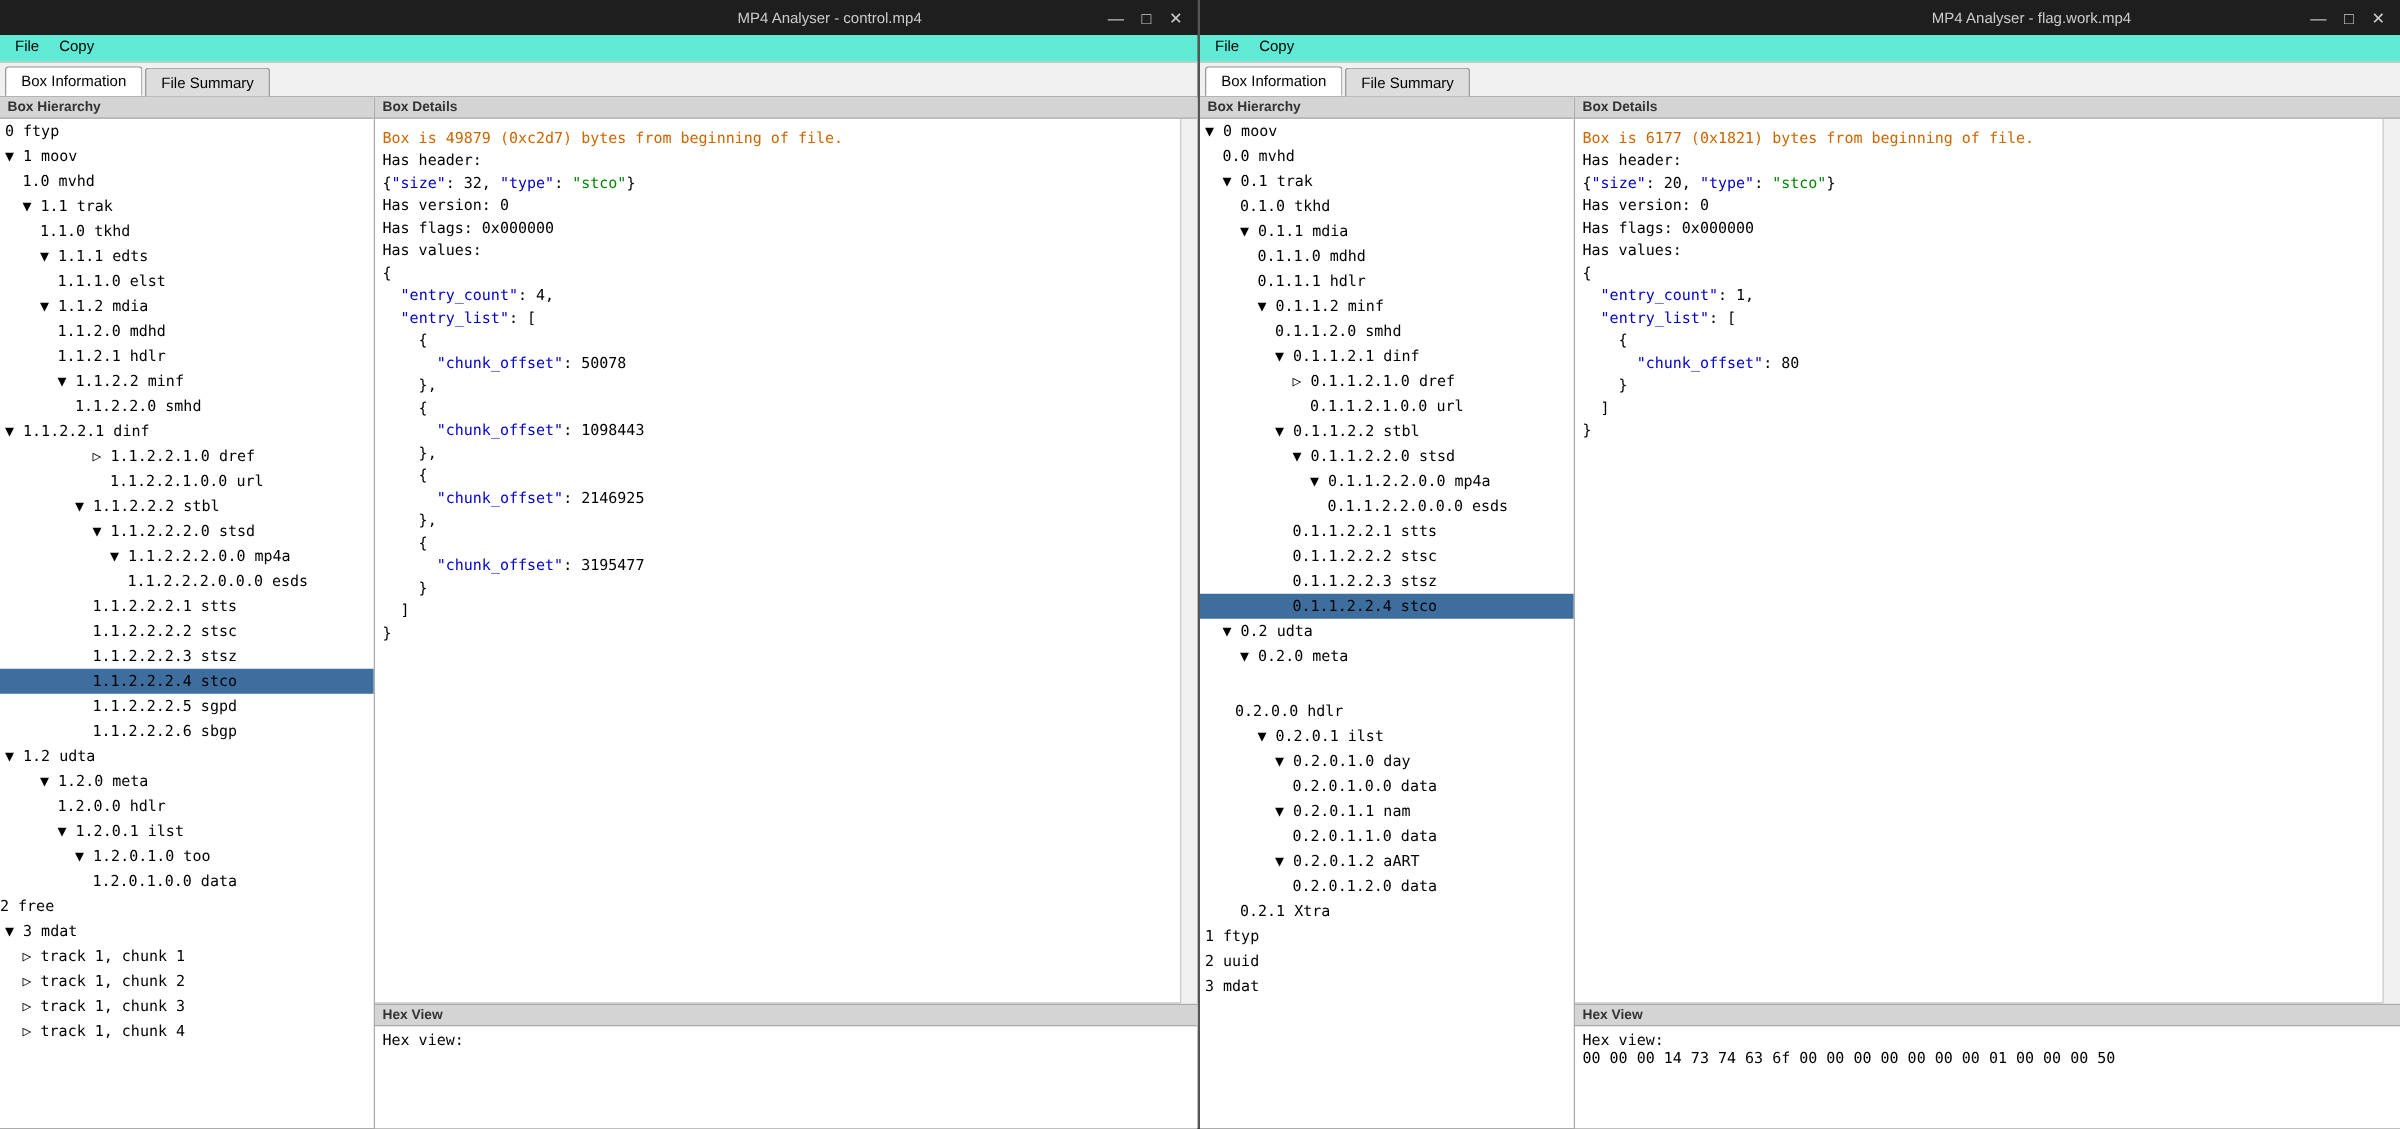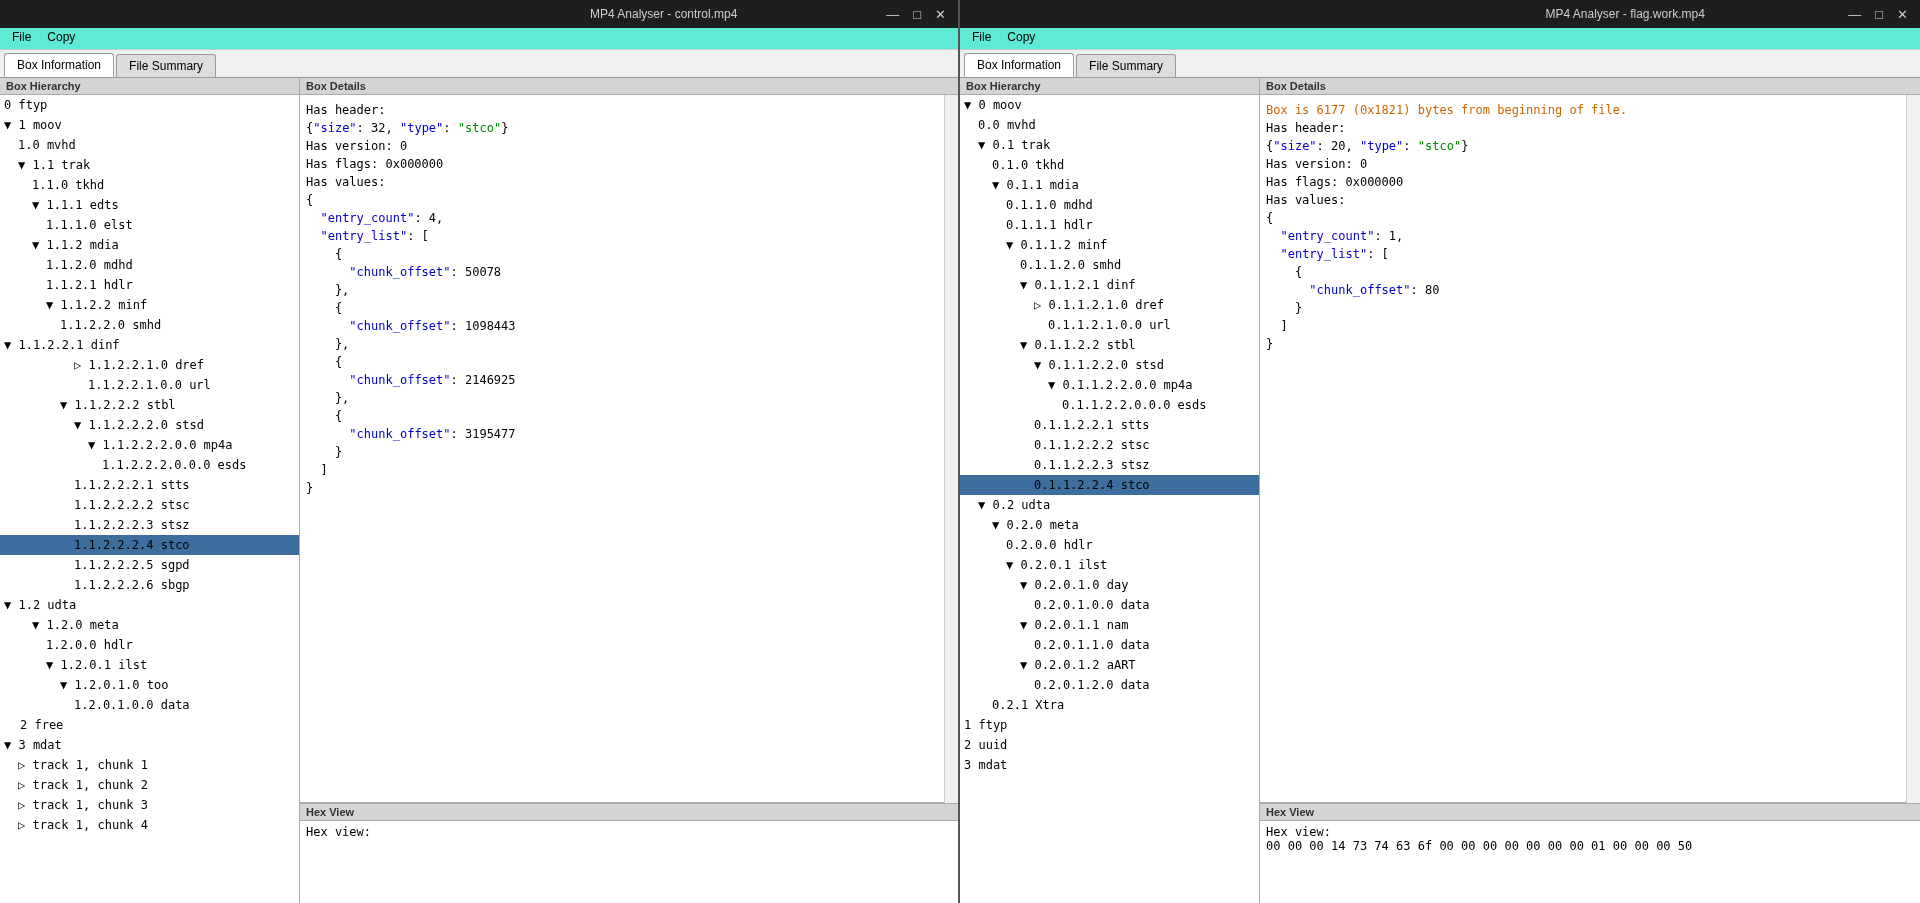--- a/index.html
+++ b/index.html
@@ -209,34 +209,35 @@
                 <div class="tree-item" style="padding-left: 74px;">1.1.2.2.2.3 stsz</div>
                 <div class="tree-item selected" style="padding-left: 74px;">1.1.2.2.2.4 stco</div>
                 <div class="tree-item" style="padding-left: 74px;">1.1.2.2.2.5 sgpd</div>
                 <div class="tree-item" style="padding-left: 74px;">1.1.2.2.2.6 sbgp</div>
                 <div class="tree-item" style="">▼ 1.2 udta</div>
                 <div class="tree-item" style="padding-left: 32px;">▼ 1.2.0 meta</div>
                 <div class="tree-item" style="padding-left: 46px;">1.2.0.0 hdlr</div>
                 <div class="tree-item" style="padding-left: 46px;">▼ 1.2.0.1 ilst</div>
                 <div class="tree-item" style="padding-left: 60px;">▼ 1.2.0.1.0 too</div>
                 <div class="tree-item" style="padding-left: 74px;">1.2.0.1.0.0 data</div>
-                <div class="tree-item" style="padding-left: 20px;">2 free</div>
+                <div class="tree-item" style="padding-left: 0;">2 free</div>
                 <div class="tree-item" style="padding-left: 4px;">▼ 3 mdat</div>
                 <div class="tree-item" style="padding-left: 18px;">▷ track 1, chunk 1</div>
                 <div class="tree-item" style="padding-left: 18px;">▷ track 1, chunk 2</div>
                 <div class="tree-item" style="padding-left: 18px;">▷ track 1, chunk 3</div>
                 <div class="tree-item" style="padding-left: 18px;">▷ track 1, chunk 4</div>
               </div>
           </div>
 
           <div class="right-panels">
             <div style="display:flex; flex-direction:column; flex:1; overflow:hidden;">
               <div class="section-header">Box Details</div>
               <div class="details-with-scroll" style="flex:1; overflow:hidden;">
                 <div class="details-panel" id="left-details" style="flex:1;">
+                    <div style="font-family: monospace; font-size: 12px; line-height: 18px; white-space: pre;"><span style="color:#cc6600">Box is 49879 (0xc2d7) bytes from beginning of file.</span></div>
                     <div style="font-family: monospace; font-size: 12px; line-height: 18px; white-space: pre;"></div>
                     <div style="font-family: monospace; font-size: 12px; line-height: 18px; white-space: pre;">Has header:</div>
                     <div style="font-family: monospace; font-size: 12px; line-height: 18px; white-space: pre;">{<span style="color:#0000cc">"size"</span>: 32, <span style="color:#0000cc">"type"</span>: <span style="color:#008800">"stco"</span>}</div>
                     <div style="font-family: monospace; font-size: 12px; line-height: 18px; white-space: pre;"></div>
                     <div style="font-family: monospace; font-size: 12px; line-height: 18px; white-space: pre;">Has version: 0</div>
                     <div style="font-family: monospace; font-size: 12px; line-height: 18px; white-space: pre;">Has flags: 0x000000</div>
                     <div style="font-family: monospace; font-size: 12px; line-height: 18px; white-space: pre;"></div>
                     <div style="font-family: monospace; font-size: 12px; line-height: 18px; white-space: pre;">Has values:</div>
                     <div style="font-family: monospace; font-size: 12px; line-height: 18px; white-space: pre;">{</div>
                     <div style="font-family: monospace; font-size: 12px; line-height: 18px; white-space: pre;">  <span style="color:#0000cc">"entry_count"</span>: 4,</div>
@@ -313,21 +314,21 @@
                 <div class="tree-item" style="padding-left: 60px;">▼ 0.1.1.2.2 stbl</div>
                 <div class="tree-item" style="padding-left: 74px;">▼ 0.1.1.2.2.0 stsd</div>
                 <div class="tree-item" style="padding-left: 88px;">▼ 0.1.1.2.2.0.0 mp4a</div>
                 <div class="tree-item" style="padding-left: 102px;">0.1.1.2.2.0.0.0 esds</div>
                 <div class="tree-item" style="padding-left: 74px;">0.1.1.2.2.1 stts</div>
                 <div class="tree-item" style="padding-left: 74px;">0.1.1.2.2.2 stsc</div>
                 <div class="tree-item" style="padding-left: 74px;">0.1.1.2.2.3 stsz</div>
                 <div class="tree-item selected" style="padding-left: 74px;">0.1.1.2.2.4 stco</div>
                 <div class="tree-item" style="padding-left: 18px;">▼ 0.2 udta</div>
                 <div class="tree-item" style="padding-left: 32px;">▼ 0.2.0 meta</div>
-                <div class="tree-item" style="padding-left: 46px;">0.2.0.0 hdlr</div>
+                <div class="tree-item" style="padding-left: 28px; margin-top: 24px;">0.2.0.0 hdlr</div>
                 <div class="tree-item" style="padding-left: 46px;">▼ 0.2.0.1 ilst</div>
                 <div class="tree-item" style="padding-left: 60px;">▼ 0.2.0.1.0 day</div>
                 <div class="tree-item" style="padding-left: 74px;">0.2.0.1.0.0 data</div>
                 <div class="tree-item" style="padding-left: 60px;">▼ 0.2.0.1.1 nam</div>
                 <div class="tree-item" style="padding-left: 74px;">0.2.0.1.1.0 data</div>
                 <div class="tree-item" style="padding-left: 60px;">▼ 0.2.0.1.2 aART</div>
                 <div class="tree-item" style="padding-left: 74px;">0.2.0.1.2.0 data</div>
                 <div class="tree-item" style="padding-left: 32px;">0.2.1 Xtra</div>
                 <div class="tree-item" style="padding-left: 4px;">1 ftyp</div>
                 <div class="tree-item" style="padding-left: 4px;">2 uuid</div>

